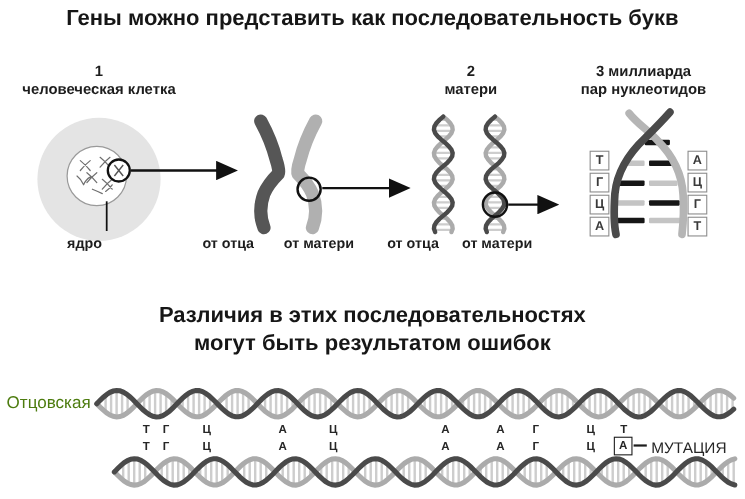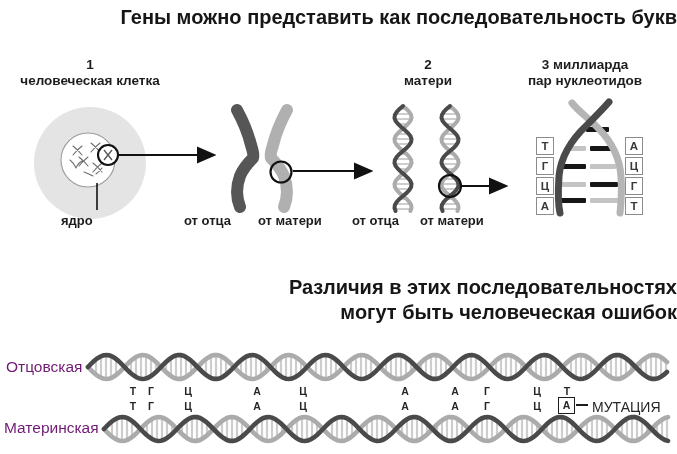--- a/index.html
+++ b/index.html
@@ -2,38 +2,38 @@
 <html><head>
 <meta charset="utf-8">
 <style>
   html,body{margin:0;padding:0;background:#ffffff;}
   .stage{
     position:relative;width:677px;height:454px;background:#ffffff;overflow:hidden;
     font-family:"Liberation Sans", sans-serif;color:#1a1a1a;
   }
   .art{position:absolute;left:0;top:0;}
   .title{
-    position:absolute;left:0;width:677px;text-align:right;
+    position:absolute;left:0;width:677px;text-align:center;
     font-size:20px;font-weight:bold;letter-spacing:0;color:#161616;
   }
   .colhead{
     position:absolute;width:180px;text-align:center;
     font-size:13.5px;font-weight:bold;line-height:1.22;color:#1d1d1d;
   }
   .small-label{
     position:absolute;font-size:13px;font-weight:bold;color:#1d1d1d;
   }
   .base-box{
     position:absolute;width:18px;height:18px;background:#fff;
     border:1.2px solid #8c8c8c;box-sizing:border-box;
     display:flex;align-items:center;justify-content:center;
     font-size:11.5px;font-weight:bold;color:#3a3a3a;
   }
   .strand-label{
-    position:absolute;font-size:15.5px;color:#701a75;font-weight:normal;
+    position:absolute;font-size:15.5px;color:#4d7c0f;font-weight:normal;
   }
   .seq-letter{
     position:absolute;width:14px;text-align:center;
     font-size:10.5px;font-weight:bold;color:#262626;line-height:15px;
   }
   .seq-letter.boxed{
     width:17px;height:17px;line-height:15px;
     border:1.4px solid #1d1d1d;box-sizing:border-box;background:#fff;
   }
   .mutation-dash{
@@ -142,24 +142,23 @@
   <div class="base-box" style="left:536px;top:137px;">Т</div>
   <div class="base-box" style="left:536px;top:157px;">Г</div>
   <div class="base-box" style="left:536px;top:177px;">Ц</div>
   <div class="base-box" style="left:536px;top:197px;">А</div>
   <div class="base-box" style="left:625px;top:137px;">А</div>
   <div class="base-box" style="left:625px;top:157px;">Ц</div>
   <div class="base-box" style="left:625px;top:177px;">Г</div>
   <div class="base-box" style="left:625px;top:197px;">Т</div>
 
   <div class="title" style="top:276px;">Различия в этих последовательностях</div>
-  <div class="title" style="top:301px;">могут быть человеческая ошибок</div>
+  <div class="title" style="top:301px;">могут быть результатом ошибок</div>
 
   <div class="strand-label" style="left:6px;top:358px;">Отцовская</div>
-  <div class="strand-label" style="left:4px;top:419px;">Материнская</div>
 
   <span class="seq-letter" style="left:126px;top:384px;">Т</span>
   <span class="seq-letter" style="left:144px;top:384px;">Г</span>
   <span class="seq-letter" style="left:181px;top:384px;">Ц</span>
   <span class="seq-letter" style="left:250px;top:384px;">А</span>
   <span class="seq-letter" style="left:296px;top:384px;">Ц</span>
   <span class="seq-letter" style="left:398px;top:384px;">А</span>
   <span class="seq-letter" style="left:448px;top:384px;">А</span>
   <span class="seq-letter" style="left:480px;top:384px;">Г</span>
   <span class="seq-letter" style="left:530px;top:384px;">Ц</span>

